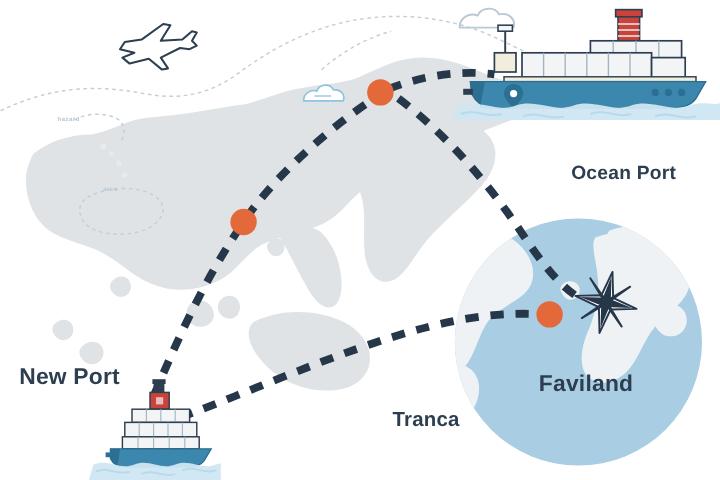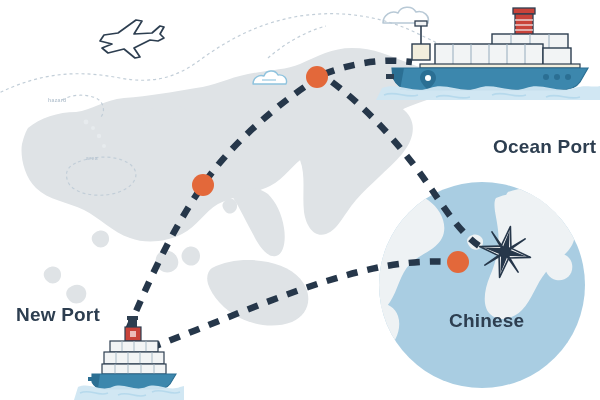--- a/index.html
+++ b/index.html
@@ -26,21 +26,21 @@
   }
   .map-label {
     position: absolute;
     font-family: "Liberation Sans", sans-serif;
     font-weight: bold;
     color: #2d3e50;
     white-space: nowrap;
     letter-spacing: 0.2px;
     user-select: none;
   }
-  .lbl-ocean-port { left: 493px; top: 136px; font-size: 19px; }
+  .lbl-ocean-port { left: 476px; top: 136px; font-size: 16px; }
   .lbl-faviland   { left: 449px; top: 310px; font-size: 19px; }
   .lbl-chinese    { left: 54px;  top: 218px; font-size: 19px; }
   .lbl-new-port   { left: 16px;  top: 304px; font-size: 19px; }
   .lbl-tranca     { left: 327px; top: 340px; font-size: 17px; }
   .faint-text {
     position: absolute;
     font-family: "Liberation Sans", sans-serif;
     font-size: 5px;
     font-weight: bold;
     color: #b9c6d2;
@@ -308,19 +308,20 @@
                L112,44 L100,41 Z"></path>
     </g>
     <g fill="#ffffff" stroke="#8fc3de" stroke-width="1.4" stroke-linejoin="round">
       <path d="M253,84 C253,78 259,74 264,76 C266,70 275,69 278,75
                C284,74 288,79 286,84 L253,84 Z"></path>
       <line x1="262" y1="80" x2="276" y2="80" stroke="#8fc3de" stroke-width="1.1"></line>
     </g>
   </svg>
 
   <div class="map-label lbl-ocean-port">Ocean Port</div>
-  <div class="map-label lbl-faviland">Chinese</div>
+  <div class="map-label lbl-faviland">Faviland</div>
   <div class="map-label lbl-new-port">New Port</div>
+  <div class="map-label lbl-tranca">Tranca</div>
 
   <div class="faint-text ft-1">hazard</div>
   <div class="faint-text ft-2">area</div>
 
 </div>
 
 </body></html>

